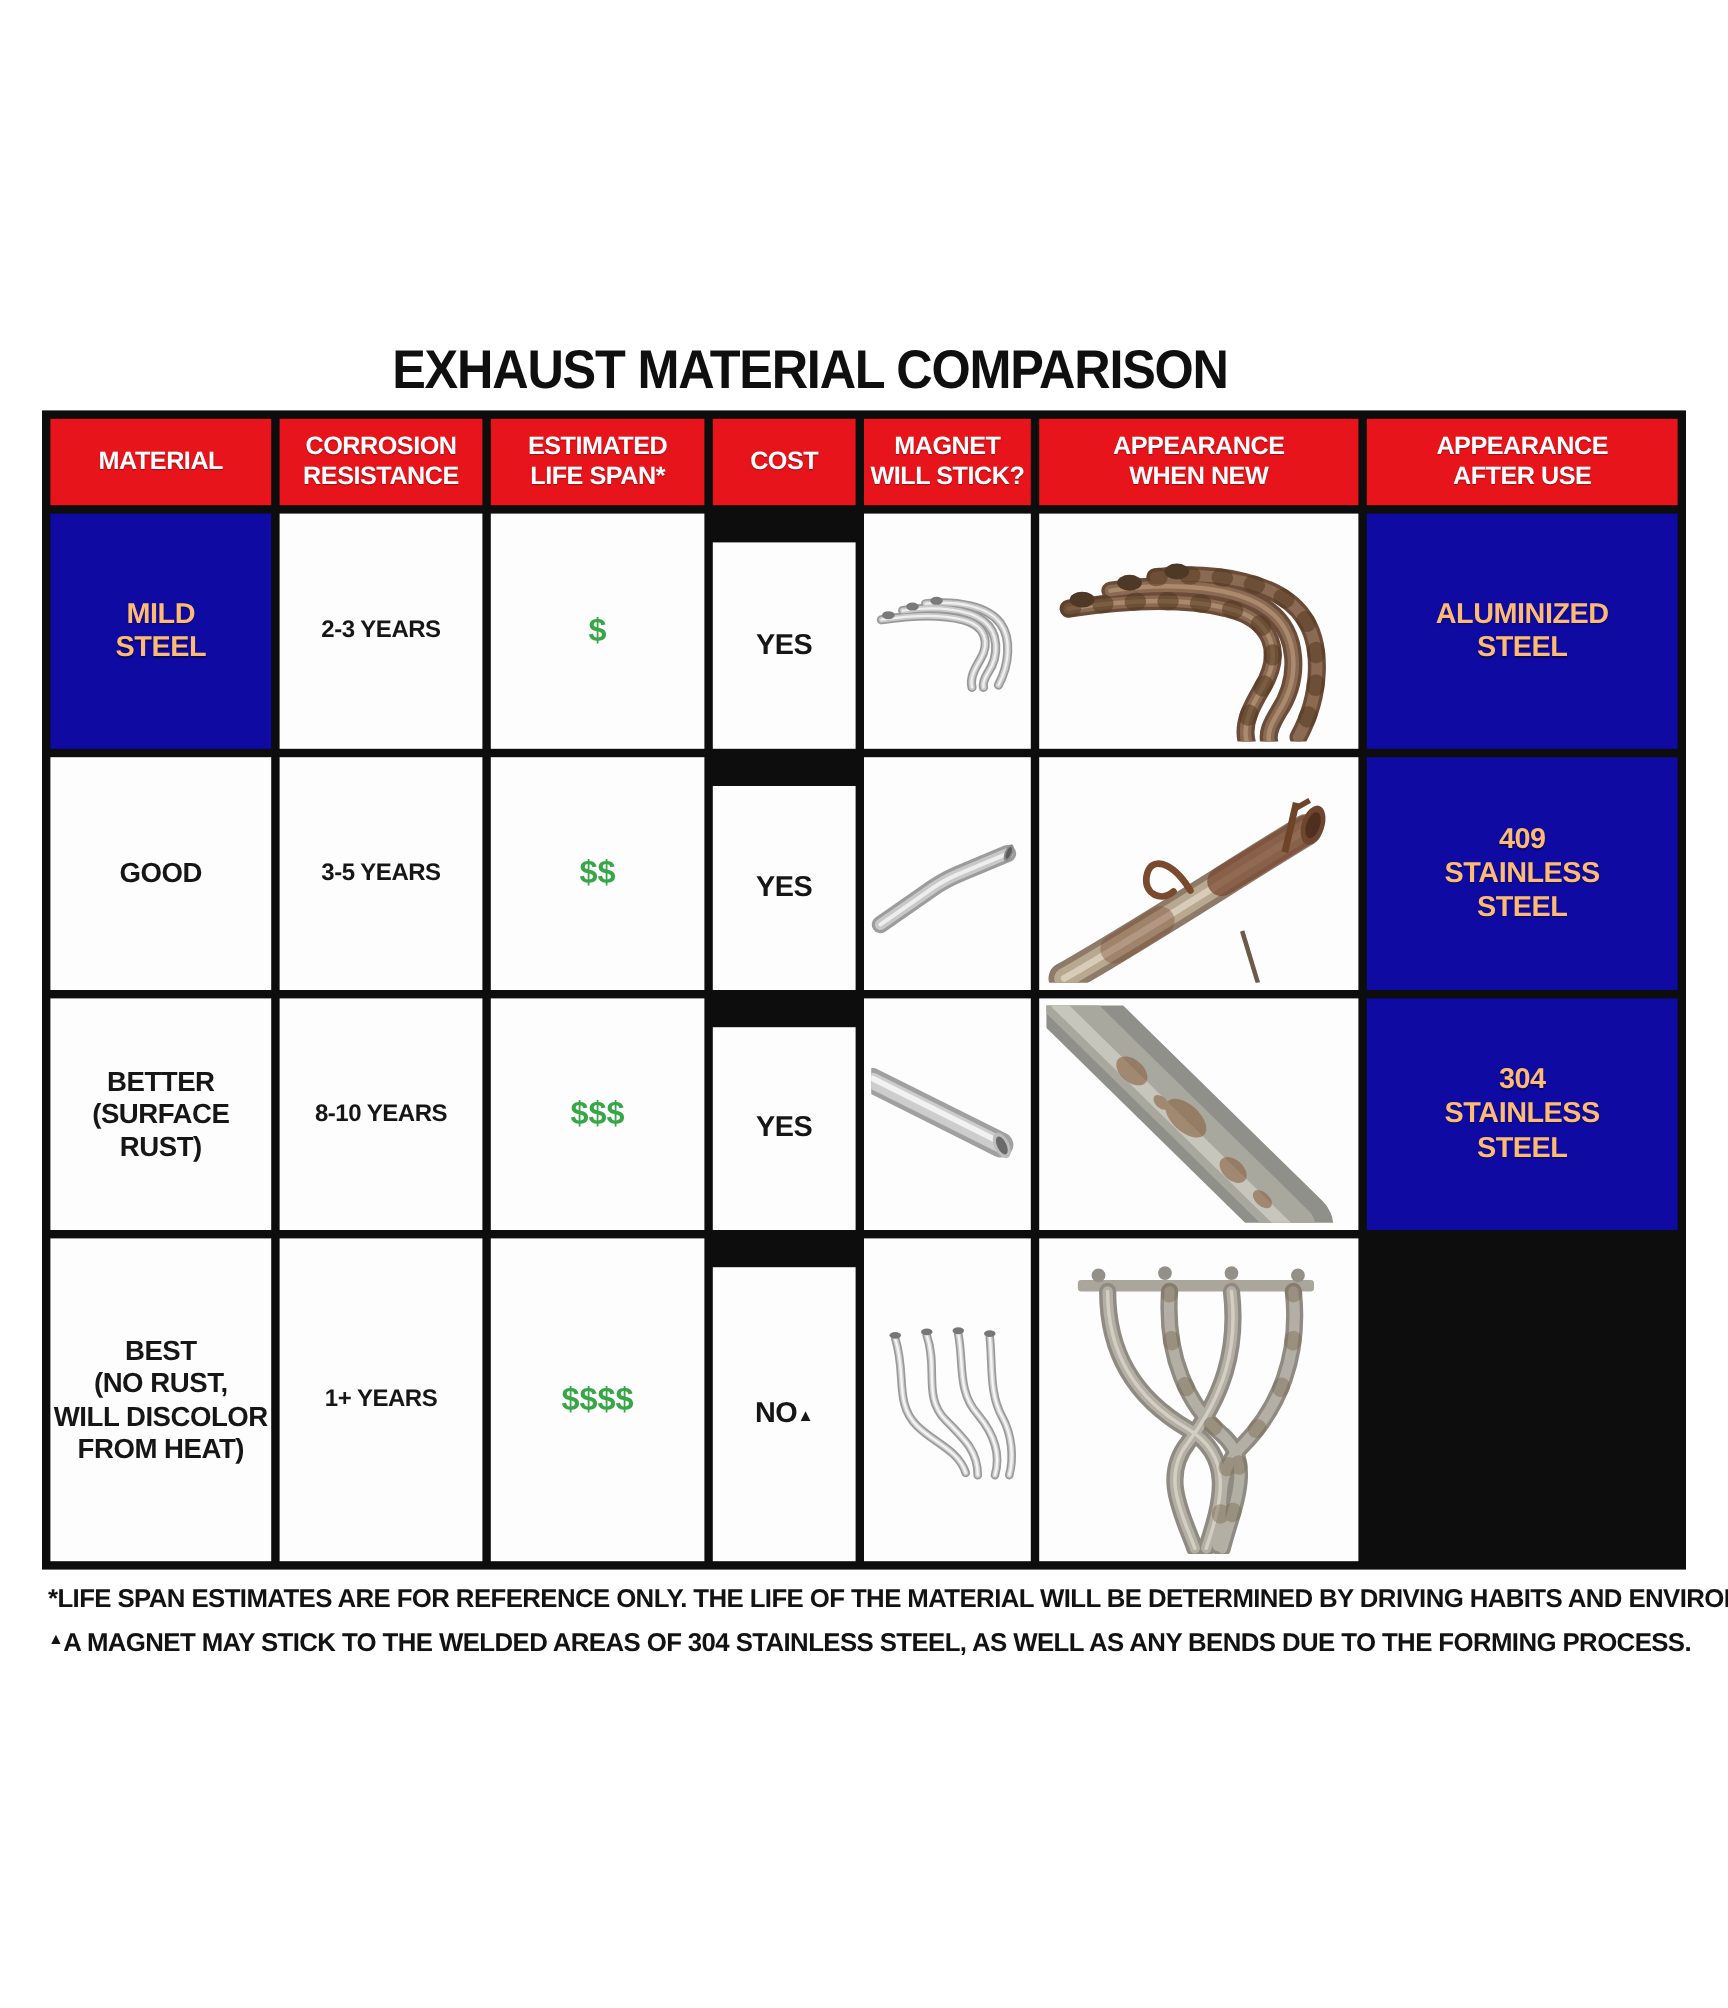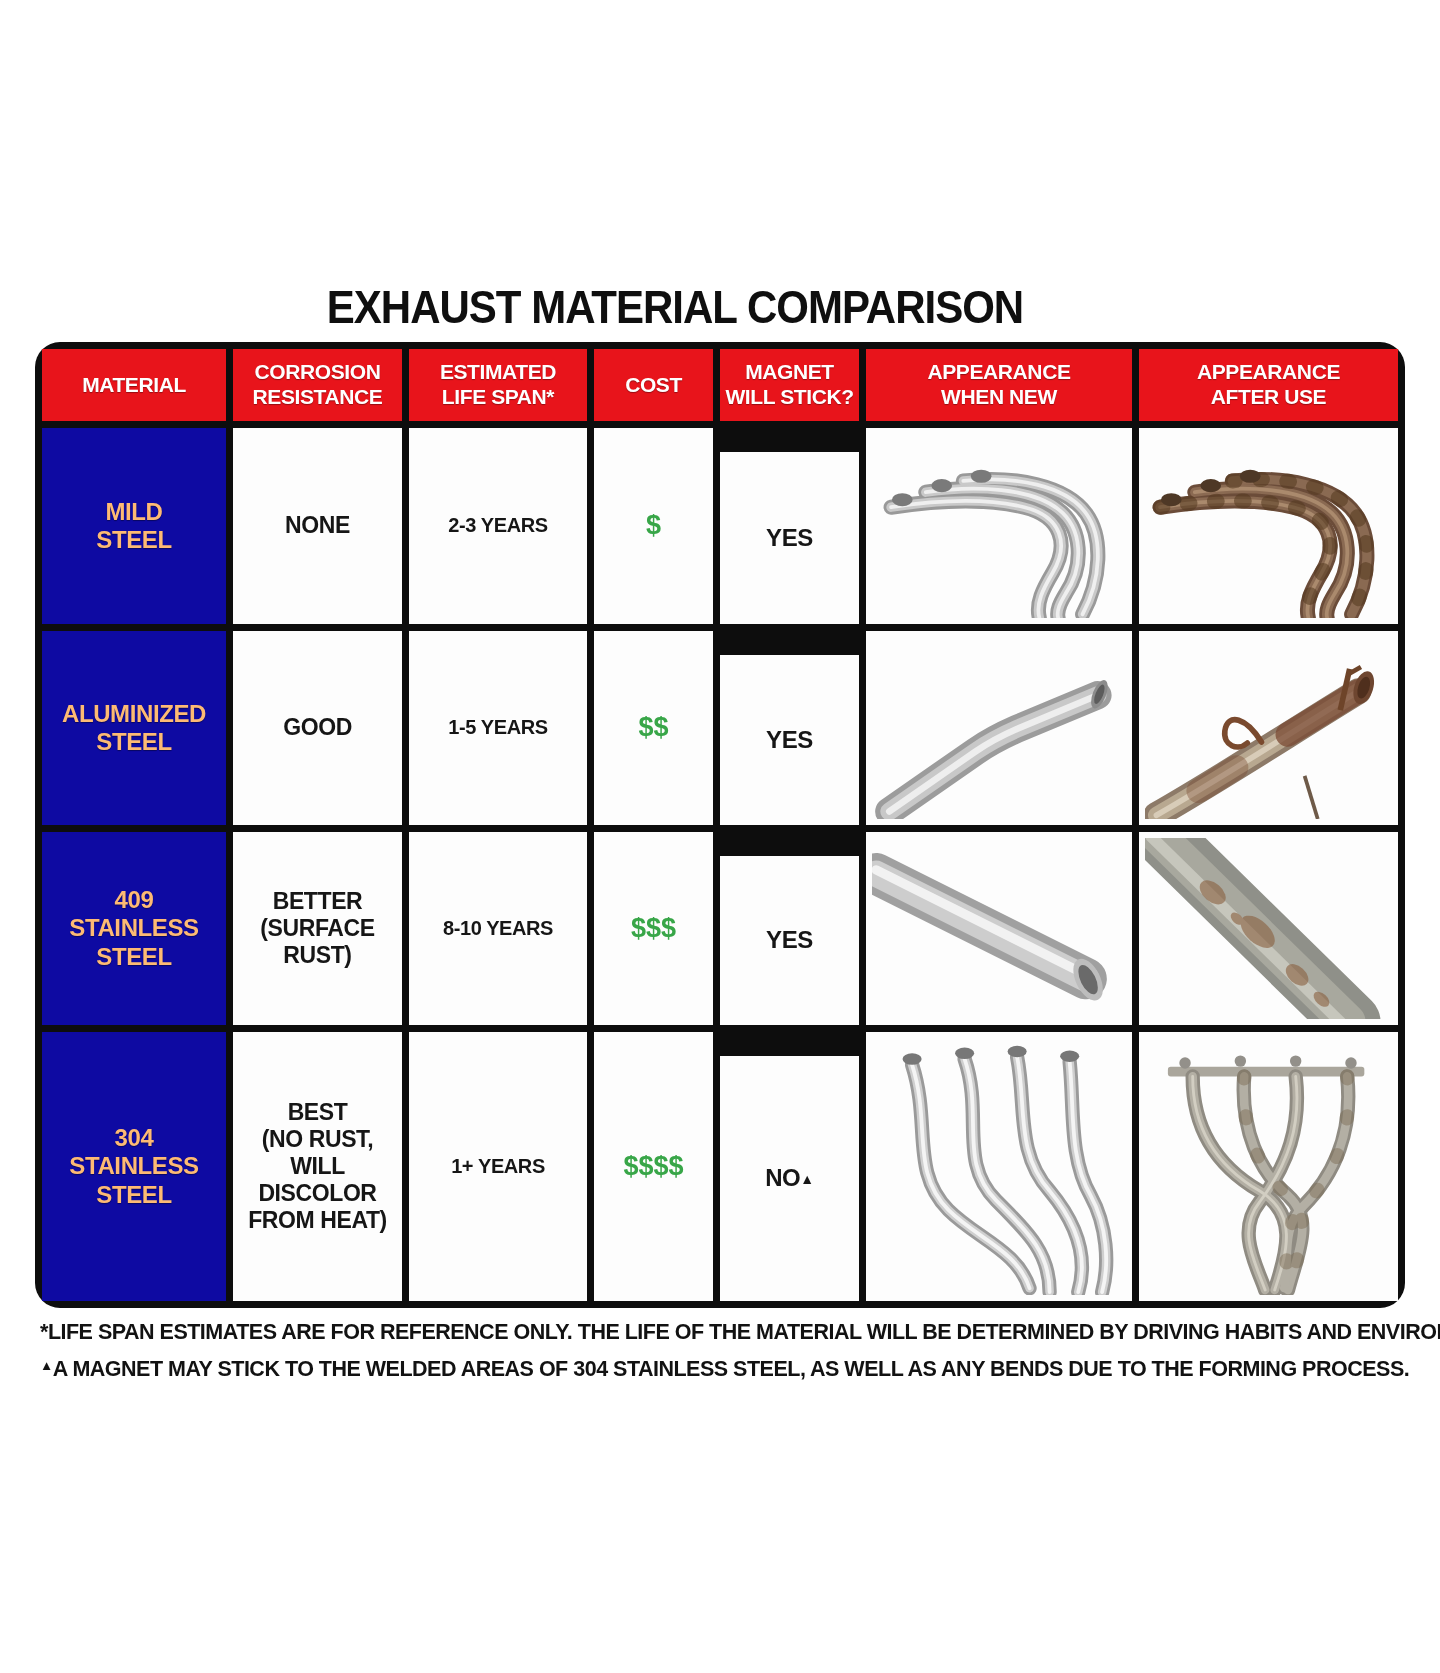--- a/index.html
+++ b/index.html
@@ -32,21 +32,20 @@
   .comp-table{
     position:absolute;
     left:35px; top:342px;
     width:1370px; height:966px;
     background:var(--border-black);
     padding:7px;
     display:grid;
     grid-template-columns:184px 169px 178px 119px 139px 266px 259px;
     grid-template-rows:72px 196px 194px 193px 269px;
     gap:7px;
-    border-radius:25px;
   }
   .cell{
     display:flex;
     align-items:center;
     justify-content:center;
     text-align:center;
     white-space:pre-line;
     line-height:1.18;
     font-weight:700;
     font-stretch:condensed;
@@ -101,21 +100,20 @@
   <div class="cell th">COST</div>
   <div class="cell th">MAGNET
 WILL STICK?</div>
   <div class="cell th">APPEARANCE
 WHEN NEW</div>
   <div class="cell th">APPEARANCE
 AFTER USE</div>
 
   <div class="cell material">MILD
 STEEL</div>
-  <div class="cell text-cell corr-cell">NONE</div>
   <div class="cell text-cell">2-3 YEARS</div>
   <div class="cell cost-cell">$</div>
   <div class="cell magnet-cell"><span>YES</span></div>
   <div class="cell photo-cell">
     <svg viewBox="0 0 266 196">
       <g fill="none" stroke-linecap="round">
         <g stroke="#999999" stroke-width="16">
           <path d="M18,78 C70,70 120,68 160,78 C200,88 208,118 190,148 C180,165 172,180 176,196"></path>
           <path d="M55,62 C110,54 168,58 196,80 C222,100 224,140 204,170 C198,180 194,188 196,196"></path>
           <path d="M95,50 C150,44 205,55 226,85 C244,110 242,155 222,192"></path>
@@ -160,21 +158,21 @@
       </g>
       <ellipse cx="26" cy="70" rx="11" ry="7" fill="#4e3826"></ellipse>
       <ellipse cx="68" cy="55" rx="11" ry="7" fill="#4e3826"></ellipse>
       <ellipse cx="110" cy="45" rx="11" ry="7" fill="#4e3826"></ellipse>
     </svg>
   </div>
 
   <div class="cell material">ALUMINIZED
 STEEL</div>
   <div class="cell text-cell corr-cell">GOOD</div>
-  <div class="cell text-cell">1-5 YEARS</div>
+  <div class="cell text-cell">3-5 YEARS</div>
   <div class="cell cost-cell">$$</div>
   <div class="cell magnet-cell"><span>YES</span></div>
   <div class="cell photo-cell">
     <svg viewBox="0 0 266 194">
       <g fill="none" stroke-linecap="round" stroke-linejoin="round">
         <path d="M16,186 L108,122 C124,111 136,105 152,98 L238,62" stroke="#9c9c9c" stroke-width="30"></path>
         <path d="M16,186 L108,122 C124,111 136,105 152,98 L238,62" stroke="#c8c8c8" stroke-width="19"></path>
         <path d="M16,186 L108,122 C124,111 136,105 152,98 L238,62" stroke="#eeeeee" stroke-width="7"></path>
       </g>
       <ellipse cx="240" cy="61" rx="7" ry="16" transform="rotate(22 240 61)" fill="#8c8c8c"></ellipse>

